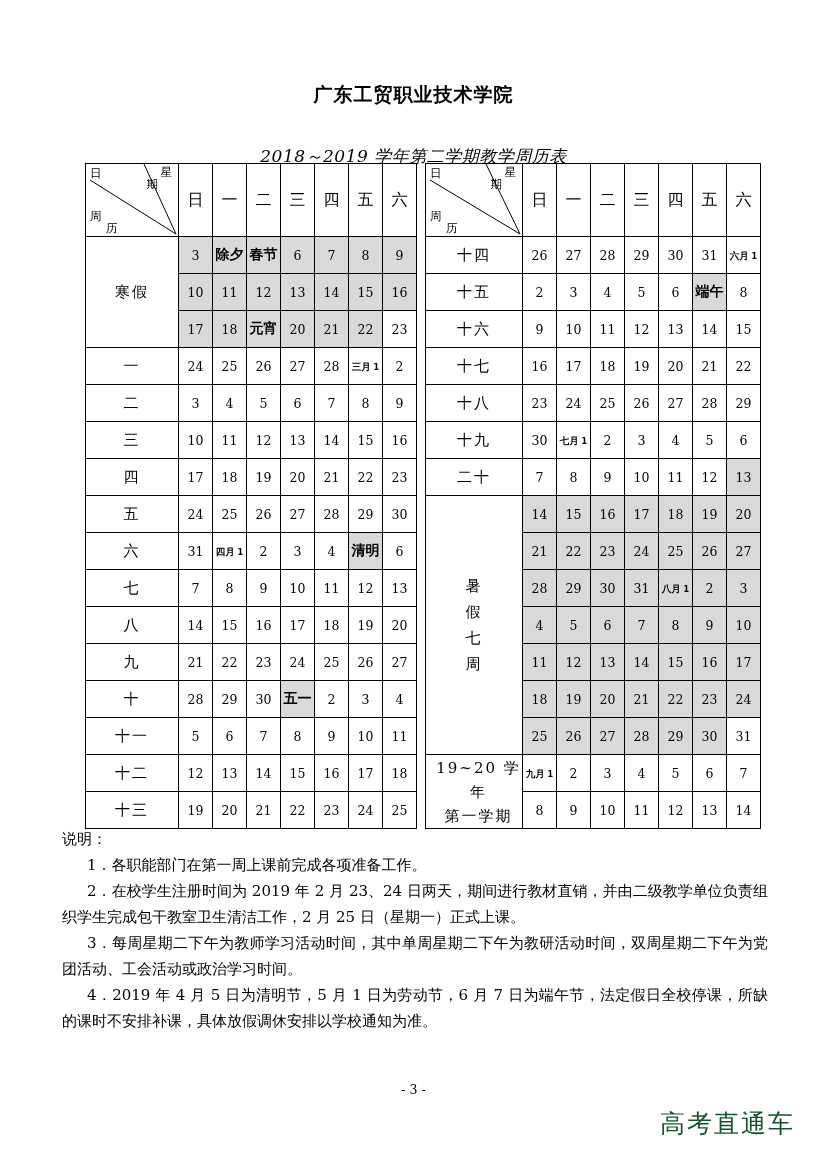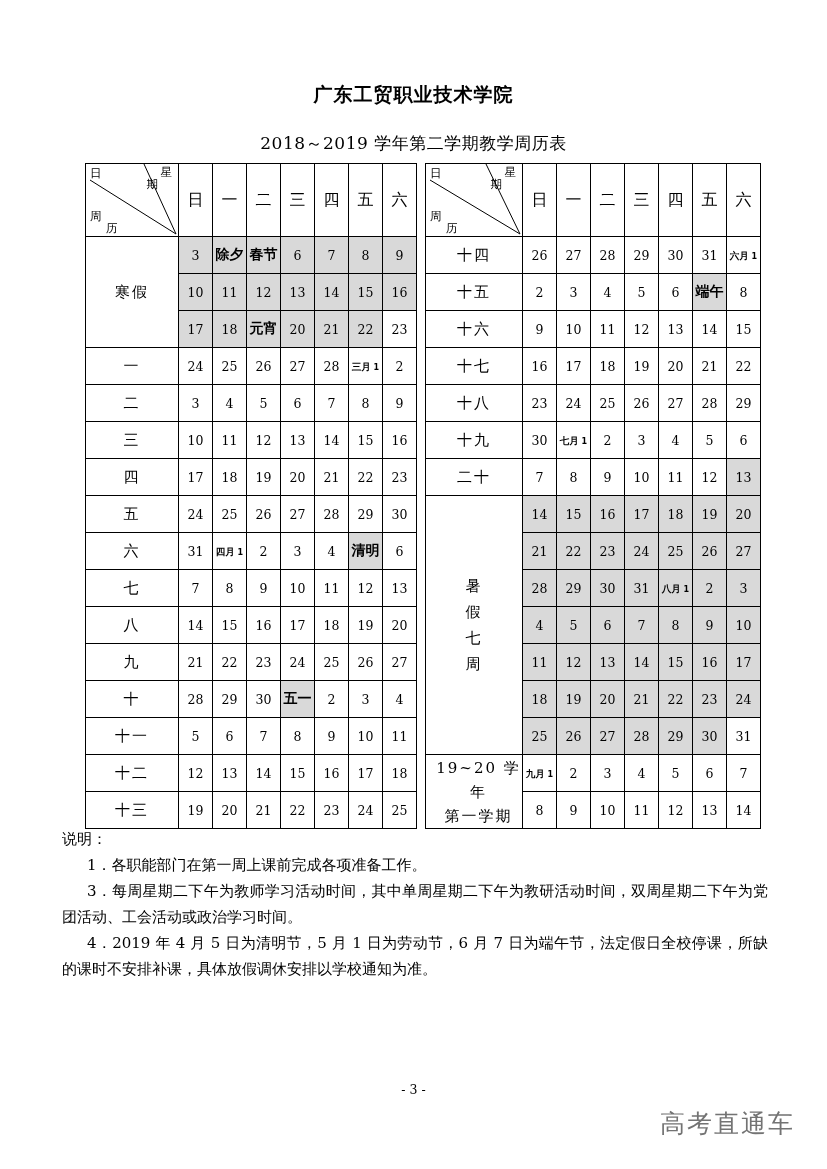--- a/index.html
+++ b/index.html
@@ -31,26 +31,27 @@
     left: 0;
     width: 827px;
     text-align: center;
     font-family: "DejaVu Sans", "Liberation Sans", sans-serif;
     font-weight: 700;
     font-size: 19px;
     letter-spacing: 1px;
   }
   .doc-subtitle {
     position: absolute;
-    top: 132px;
+    top: 145px;
     left: 0;
     width: 827px;
     text-align: center;
     font-size: 17px;
     letter-spacing: 0.5px;
+    font-style: italic;
   }
 
   
   .cal-wrap {
     position: absolute;
     top: 163px;
     left: 85px;
     width: 658px;
     display: flex;
     gap: 0px;
@@ -174,21 +175,21 @@
     width: 827px;
     text-align: center;
     font-size: 12.5px;
   }
   .watermark {
     position: absolute;
     top: 1107px;
     left: 660px;
     font-family: "DejaVu Sans", "Liberation Sans", sans-serif;
     font-size: 25px;
-    color: #737373;
+    color: #14532d;
     letter-spacing: 2px;
   }
 </style>
 </head>
 <body>
 
 <div class="page">
 
   <div class="doc-title">广东工贸职业技术学院</div>
   <div class="doc-subtitle">2018～2019 学年第二学期教学周历表</div>
@@ -572,20 +573,21 @@
             <td class="d">13</td>
             <td class="d">14</td>
           </tr>
         </tbody>
     </table>
   </div>
 
   <div class="notes">
     <p class="n-head">说明：</p>
   <p class="ind">1．各职能部门在第一周上课前完成各项准备工作。</p>
+      <p class="ind">2．在校学生注册时间为 2019 年 2 月 23、24 日两天，期间进行教材直销，并由二级教学单位负责组织学生完成包干教室卫生清洁工作，2 月 25 日（星期一）正式上课。</p>
       <p class="ind">3．每周星期二下午为教师学习活动时间，其中单周星期二下午为教研活动时间，双周星期二下午为党团活动、工会活动或政治学习时间。</p>
       <p class="ind">4．2019 年 4 月 5 日为清明节，5 月 1 日为劳动节，6 月 7 日为端午节，法定假日全校停课，所缺的课时不安排补课，具体放假调休安排以学校通知为准。</p>
     </div>
 
   <div class="page-num">- 3 -</div>
   <div class="watermark">高考直通车</div>
 
 </div>
 
 </body></html>

